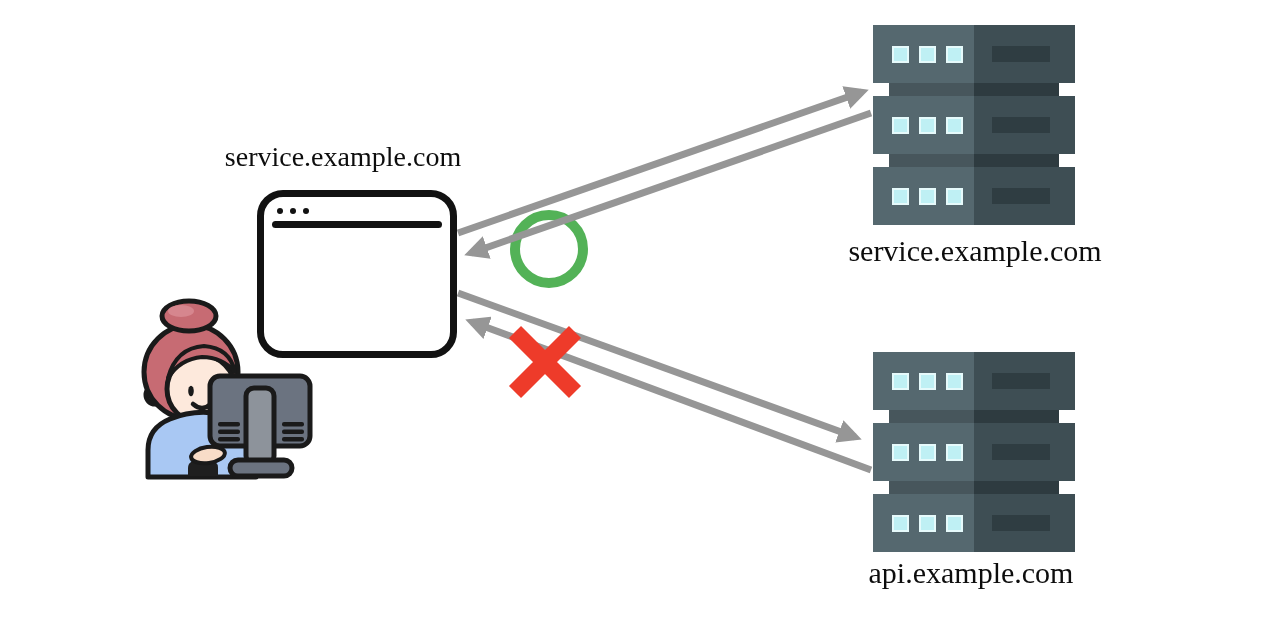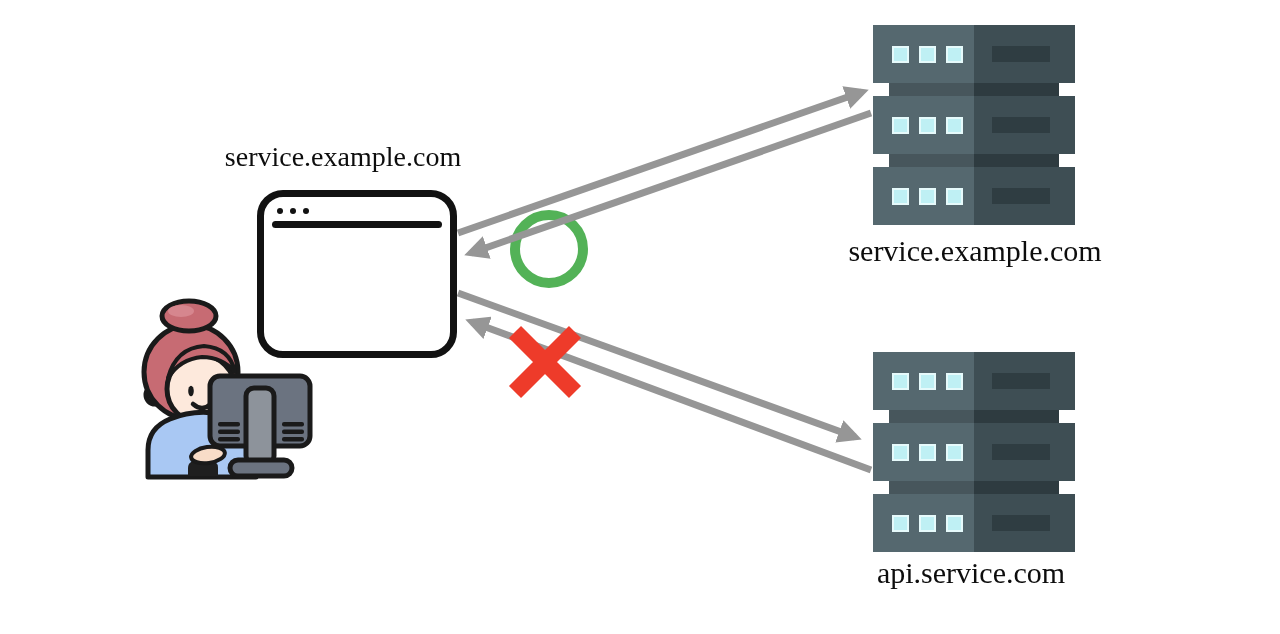--- a/index.html
+++ b/index.html
@@ -54,21 +54,21 @@
   .overlay { position:absolute; left:0; top:0; width:1280px; height:634px; }
   .person  { position:absolute; left:134px; top:298px; width:180px; height:184px; }
 </style>
 </head>
 <body>
 
 <div class="canvas">
 
   <div class="label label-browser">service.example.com</div>
   <div class="label label-top">service.example.com</div>
-  <div class="label label-api">api.service.com</div>
+  <div class="label label-api">api.example.com</div>
 
   <div class="browser">
     <div class="dots">
         <i></i>
         <i></i>
         <i></i>
       </div>
     <div class="addr"></div>
   </div>
 

